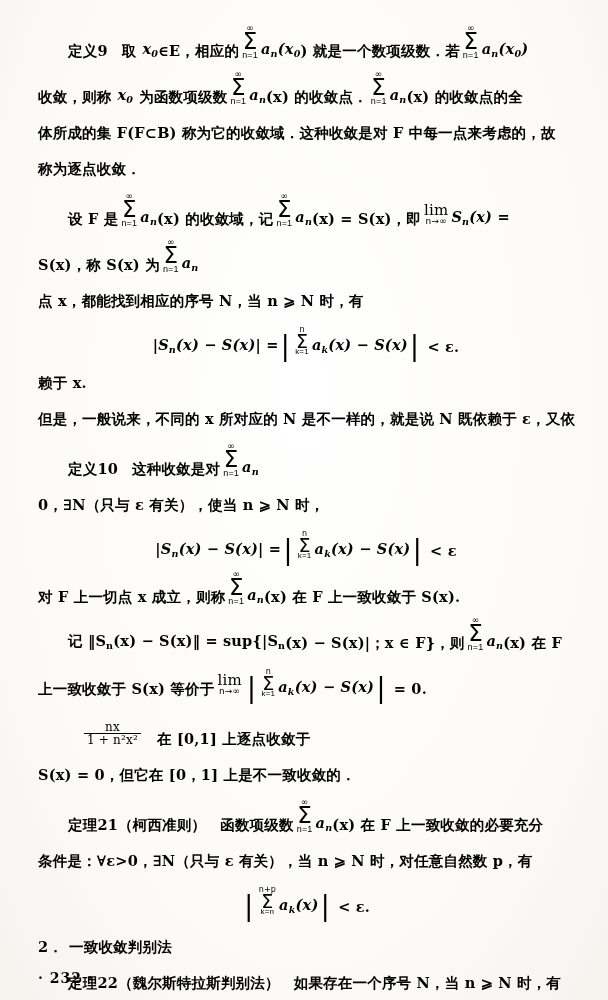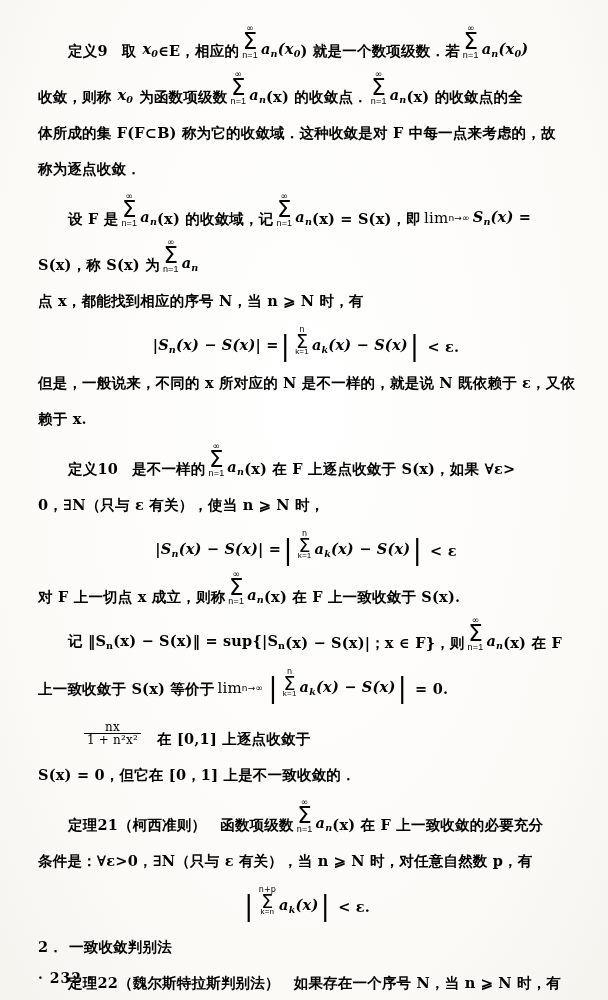--- a/index.html
+++ b/index.html
@@ -78,21 +78,21 @@
     line-height: 1;
     margin-top: -1px;
     font-family: Liberation Sans, sans-serif;
     text-align: right;
   }
   .sum.small .sig { font-size: 19px; }
   .sum.small .upper, .sum.small .lower { font-size: 8px; }
 
   .lim {
     display: inline-flex;
-    flex-direction: row;
+    flex-direction: column;
     align-items: center;
     vertical-align: middle;
     line-height: 1;
     margin: 0 3px;
     font-weight: normal;
   }
   .lim .op { font-size: 15px; font-family: "DejaVu Serif", serif; }
   .lim .sub { font-size: 9px; margin-top: -1px; font-family: "DejaVu Sans", sans-serif; }
 
   .frac {
@@ -236,36 +236,35 @@
           <span class="upper">n</span>
           <span class="sig">Σ</span>
           <span class="lower">k=1</span>
         </span>
         <span class="italic"><span>a</span><sub>k</sub><span>(x) − S(x)</span></span>
         <span class="bigbar">|</span>
         <span class="gap"></span>
         <span>&lt; ε.</span>
       </div>
 
+      <div class="line">赖于 x.</div>
       <div class="line">但是，一般说来，不同的 x 所对应的 N 是不一样的，就是说 N 既依赖于 ε，又依</div>
-      <div class="line">赖于 x.</div>
     </div>
 
     <div class="blk">
       <div class="line tall indent">
         <span class="heading">定义10</span>
         <span class="gap-lg"></span>
-        <span>是不一样的</span>
-        <span class="sum">
-          <span class="upper">∞</span>
-          <span class="sig">Σ</span>
-          <span class="lower">n=1</span>
-        </span>
-        <span class="italic"><span>a</span><sub>n</sub></span>
-        <span>(x) 在 F 上逐点收敛于 S(x)，如果 ∀ε&gt;</span>
+        <span>这种收敛是对</span>
+        <span class="sum">
+          <span class="upper">∞</span>
+          <span class="sig">Σ</span>
+          <span class="lower">n=1</span>
+        </span>
+        <span class="italic"><span>a</span><sub>n</sub></span>
       </div>
 
       <div class="line">0，∃N（只与 ε 有关），使当 n ⩾ N 时，</div>
 
       <div class="line tall center formula">
         <span class="italic"><span>|S</span><sub>n</sub><span>(x) − S(x)| =</span></span>
         <span class="bigbar">|</span>
         <span class="sum small">
           <span class="upper">n</span>
           <span class="sig">Σ</span>

